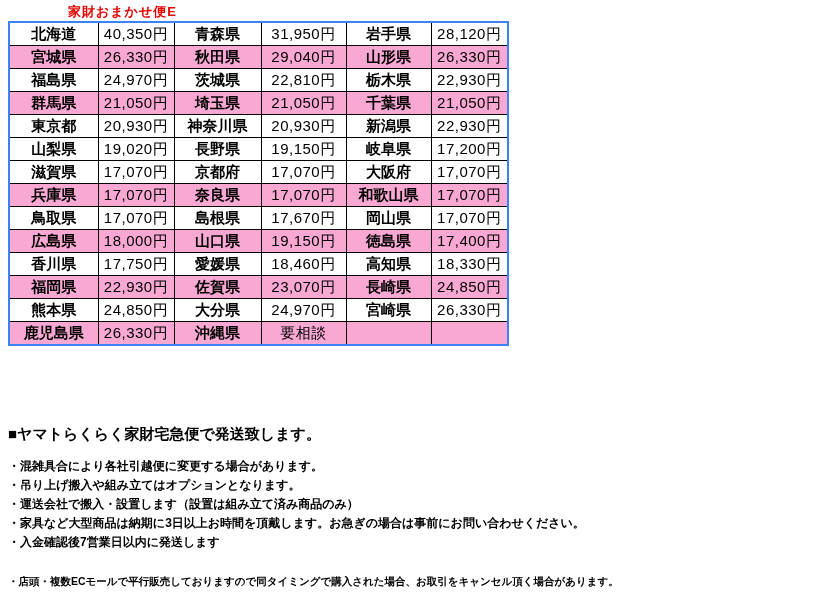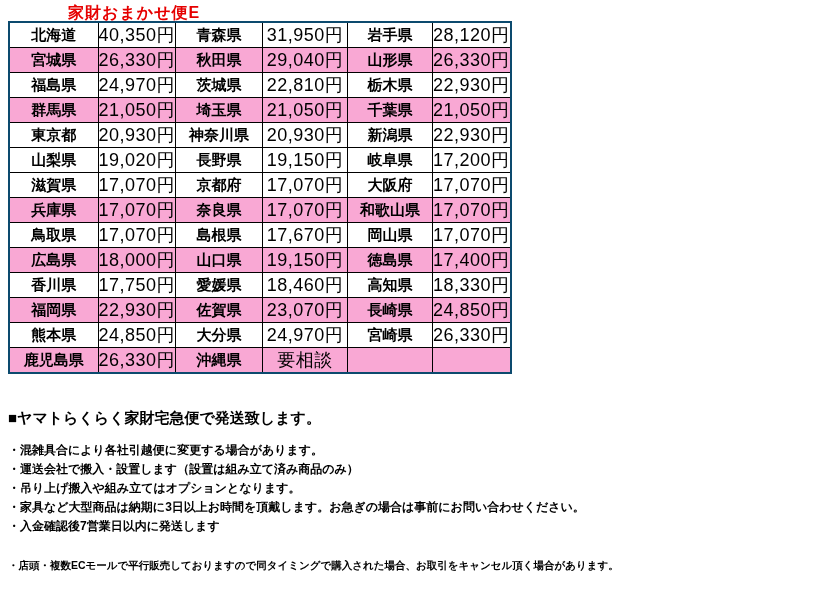--- a/index.html
+++ b/index.html
@@ -9,51 +9,51 @@
     height: 595px;
     background: #ffffff;
     font-family: "Liberation Sans", sans-serif;
     color: #000000;
     overflow: hidden;
   }
   .service-title {
     position: absolute;
     left: 68px;
     top: 3px;
-    font-size: 16px;
+    font-size: 13px;
     font-weight: bold;
     color: #e60000;
     letter-spacing: 1px;
     white-space: nowrap;
   }
   table.fee-table {
     position: absolute;
     left: 8px;
     top: 21px;
     border-collapse: collapse;
     table-layout: fixed;
-    border: 2px solid #0c4a6e;
+    border: 2px solid #3b82f6;
   }
   table.fee-table td {
     border: 1px solid #000000;
     height: 22px;
     padding: 0;
     text-align: center;
     vertical-align: middle;
     overflow: hidden;
     white-space: nowrap;
     background: #ffffff;
   }
   table.fee-table tr.shade td { background: #f9a8d4; }
   td.pref  { font-size: 15px; font-weight: bold; }
-  td.price { font-size: 18px; font-weight: normal; letter-spacing: 0.5px; }
+  td.price { font-size: 15px; font-weight: normal; letter-spacing: 0.5px; }
   .notes {
     position: absolute;
     left: 8px;
-    top: 409px;
+    top: 425px;
     width: 808px;
   }
   .notes-heading {
     font-size: 15px;
     font-weight: bold;
     white-space: nowrap;
     margin-bottom: 13px;
   }
   .bullet {
     font-size: 12px;
@@ -197,21 +197,21 @@
           <td class="pref"></td>
           <td class="price"></td>
         </tr>
       </tbody>
   </table>
 
   <div class="notes">
     <div class="notes-heading">■ヤマトらくらく家財宅急便で発送致します。</div>
     <div>
         <div class="bullet">・混雑具合により各社引越便に変更する場合があります。</div>
+        <div class="bullet">・吊り上げ搬入や組み立てはオプションとなります。</div>
         <div class="bullet">・運送会社で搬入・設置します（設置は組み立て済み商品のみ）</div>
-        <div class="bullet">・吊り上げ搬入や組み立てはオプションとなります。</div>
         <div class="bullet">・家具など大型商品は納期に3日以上お時間を頂戴します。お急ぎの場合は事前にお問い合わせください。</div>
         <div class="bullet">・入金確認後7営業日以内に発送します</div>
       </div>
     <div class="small-note">・店頭・複数ECモールで平行販売しておりますので同タイミングで購入された場合、お取引をキャンセル頂く場合があります。</div>
   </div>
 
 </div>
 
 </body></html>

